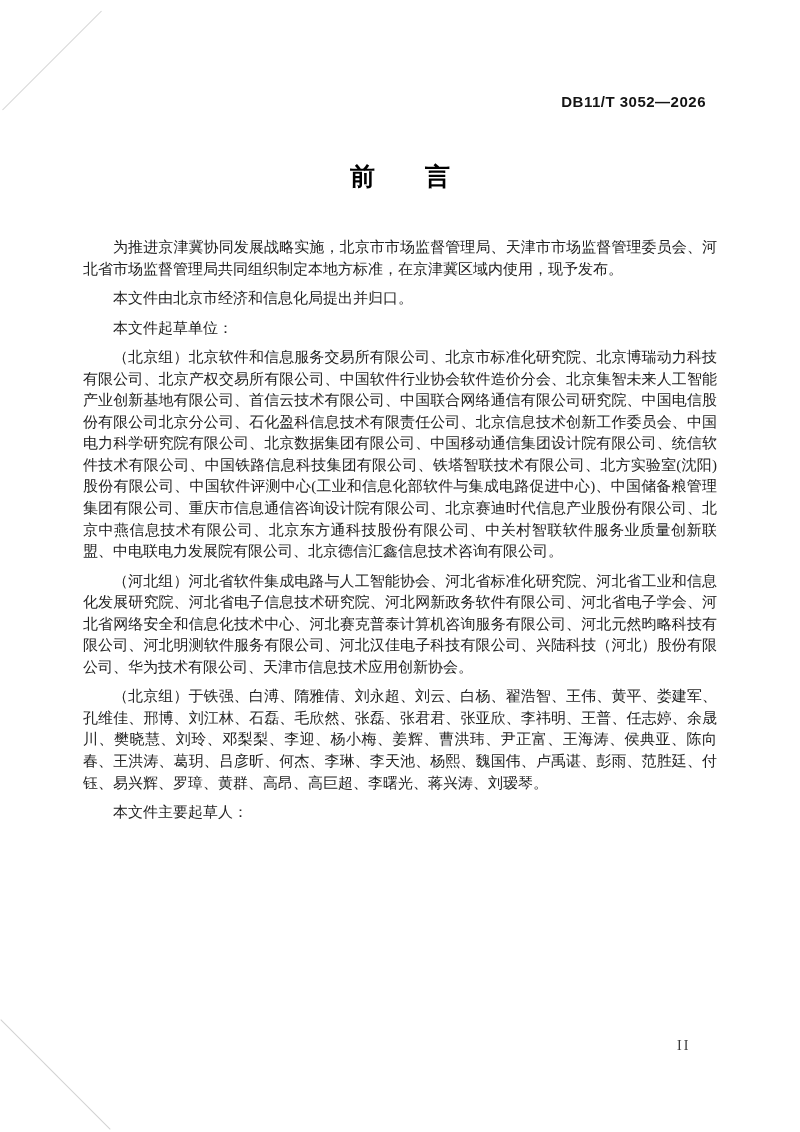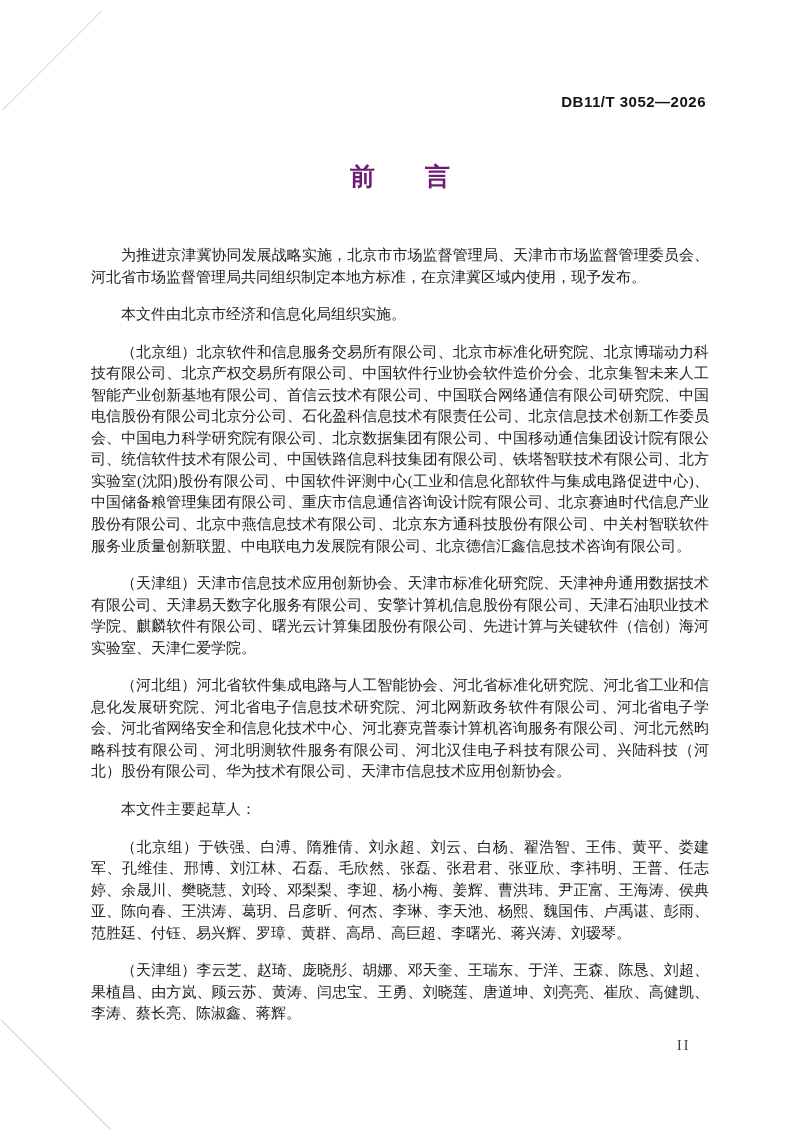--- a/index.html
+++ b/index.html
@@ -31,31 +31,31 @@
   .fw-title {
     position: absolute;
     top: 160px;
     left: 0;
     width: 100%;
     margin: 0;
     text-align: center;
     font-family: Liberation Sans, sans-serif;
     font-weight: 700;
     font-size: 25px;
-    color: #701a75;
+    color: #000000;
     white-space: pre;
   }
   .body-block {
     position: absolute;
     top: 229px;
     left: 75px;
     width: 650px;
   }
   .body-block p {
-    margin: 16px;
+    margin: 8px;
     font-size: 15px;
     line-height: 21.55px;
     text-align: justify;
     text-indent: 2em;
     color: #222222;
     word-break: break-all;
   }
   .page-number {
     position: absolute;
     top: 1038px;
@@ -90,24 +90,23 @@
 
   <div class="corner-line tl"></div>
   <div class="corner-line bl"></div>
 
   <div class="doc-code">DB11/T 3052—2026</div>
 
   <h1 class="fw-title">前　　言</h1>
 
   <div class="body-block">
     <p>为推进京津冀协同发展战略实施，北京市市场监督管理局、天津市市场监督管理委员会、河北省市场监督管理局共同组织制定本地方标准，在京津冀区域内使用，现予发布。</p>
-    <p>本文件由北京市经济和信息化局组织实施。</p>
+    <p>本文件由北京市经济和信息化局提出并归口。</p>
+    <p>本文件起草单位：</p>
     <p>（北京组）北京软件和信息服务交易所有限公司、北京市标准化研究院、北京博瑞动力科技有限公司、北京产权交易所有限公司、中国软件行业协会软件造价分会、北京集智未来人工智能产业创新基地有限公司、首信云技术有限公司、中国联合网络通信有限公司研究院、中国电信股份有限公司北京分公司、石化盈科信息技术有限责任公司、北京信息技术创新工作委员会、中国电力科学研究院有限公司、北京数据集团有限公司、中国移动通信集团设计院有限公司、统信软件技术有限公司、中国铁路信息科技集团有限公司、铁塔智联技术有限公司、北方实验室(沈阳)股份有限公司、中国软件评测中心(工业和信息化部软件与集成电路促进中心)、中国储备粮管理集团有限公司、重庆市信息通信咨询设计院有限公司、北京赛迪时代信息产业股份有限公司、北京中燕信息技术有限公司、北京东方通科技股份有限公司、中关村智联软件服务业质量创新联盟、中电联电力发展院有限公司、北京德信汇鑫信息技术咨询有限公司。</p>
-    <p>（天津组）天津市信息技术应用创新协会、天津市标准化研究院、天津神舟通用数据技术有限公司、天津易天数字化服务有限公司、安擎计算机信息股份有限公司、天津石油职业技术学院、麒麟软件有限公司、曙光云计算集团股份有限公司、先进计算与关键软件（信创）海河实验室、天津仁爱学院。</p>
     <p>（河北组）河北省软件集成电路与人工智能协会、河北省标准化研究院、河北省工业和信息化发展研究院、河北省电子信息技术研究院、河北网新政务软件有限公司、河北省电子学会、河北省网络安全和信息化技术中心、河北赛克普泰计算机咨询服务有限公司、河北元然昀略科技有限公司、河北明测软件服务有限公司、河北汉佳电子科技有限公司、兴陆科技（河北）股份有限公司、华为技术有限公司、天津市信息技术应用创新协会。</p>
+    <p>（北京组）于铁强、白溥、隋雅倩、刘永超、刘云、白杨、翟浩智、王伟、黄平、娄建军、孔维佳、邢博、刘江林、石磊、毛欣然、张磊、张君君、张亚欣、李祎明、王普、任志婷、余晟川、樊晓慧、刘玲、邓梨梨、李迎、杨小梅、姜辉、曹洪玮、尹正富、王海涛、侯典亚、陈向春、王洪涛、葛玥、吕彦昕、何杰、李琳、李天池、杨熙、魏国伟、卢禹谌、彭雨、范胜廷、付钰、易兴辉、罗璋、黄群、高昂、高巨超、李曙光、蒋兴涛、刘瑷琴。</p>
     <p>本文件主要起草人：</p>
-    <p>（北京组）于铁强、白溥、隋雅倩、刘永超、刘云、白杨、翟浩智、王伟、黄平、娄建军、孔维佳、邢博、刘江林、石磊、毛欣然、张磊、张君君、张亚欣、李祎明、王普、任志婷、余晟川、樊晓慧、刘玲、邓梨梨、李迎、杨小梅、姜辉、曹洪玮、尹正富、王海涛、侯典亚、陈向春、王洪涛、葛玥、吕彦昕、何杰、李琳、李天池、杨熙、魏国伟、卢禹谌、彭雨、范胜廷、付钰、易兴辉、罗璋、黄群、高昂、高巨超、李曙光、蒋兴涛、刘瑷琴。</p>
-    <p>（天津组）李云芝、赵琦、庞晓彤、胡娜、邓天奎、王瑞东、于洋、王森、陈恳、刘超、果植昌、由方岚、顾云苏、黄涛、闫忠宝、王勇、刘晓莲、唐道坤、刘亮亮、崔欣、高健凯、李涛、蔡长亮、陈淑鑫、蒋辉。</p>
   </div>
 
   <div class="page-number">II</div>
 
 </div>
 
 </body></html>

